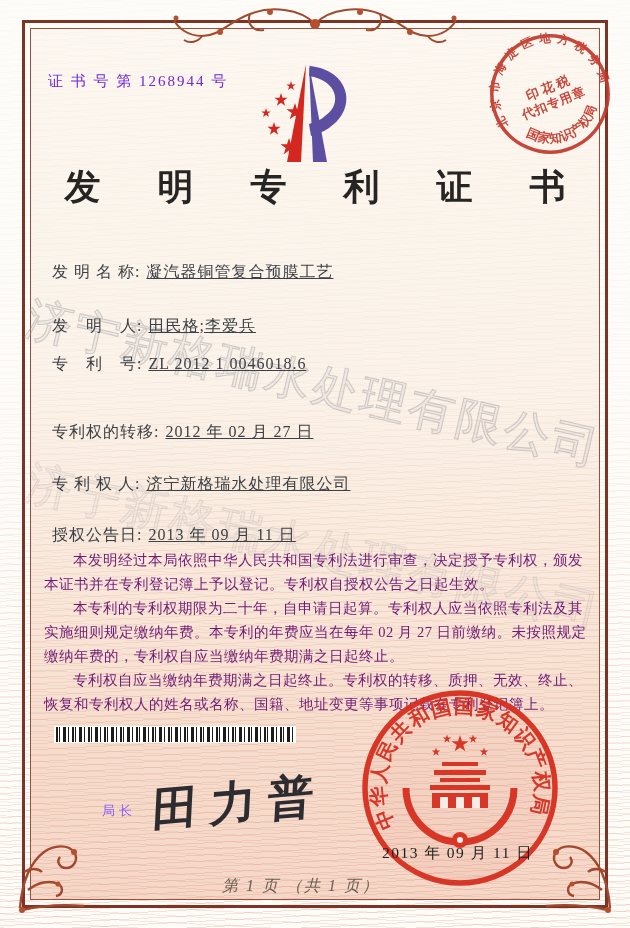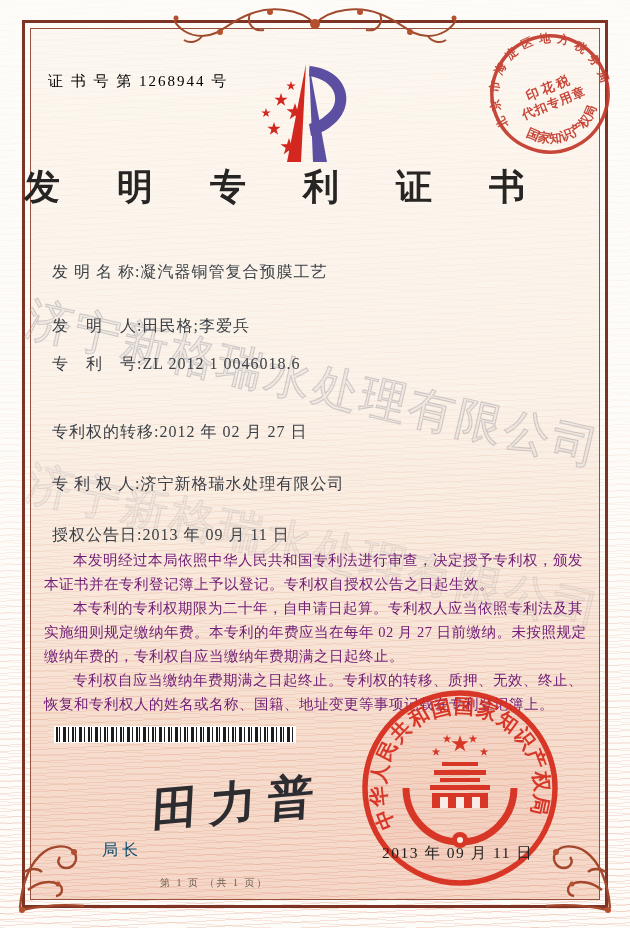--- a/index.html
+++ b/index.html
@@ -16,48 +16,48 @@
   
   .paper{position:absolute;left:31px;top:29px;right:31px;bottom:29px;
     background:linear-gradient(180deg,#fcf7f0 0%,#fbf3ea 40%,#f9e9dc 62%,#f6ddcd 82%,#f5d7c8 100%);}
   
   .waves{position:absolute;inset:0;
     background-image:
       repeating-linear-gradient(177deg, rgba(213,118,88,0.22) 0 1px, rgba(0,0,0,0) 1px 6px),
       repeating-linear-gradient(183deg, rgba(213,118,88,0.16) 0 1px, rgba(0,0,0,0) 1px 7px);
     -webkit-mask-image:linear-gradient(to bottom, rgba(0,0,0,0.10) 0%, rgba(0,0,0,0.18) 40%, rgba(0,0,0,0.65) 72%, rgba(0,0,0,0.95) 100%);
     mask-image:linear-gradient(to bottom, rgba(0,0,0,0.10) 0%, rgba(0,0,0,0.18) 40%, rgba(0,0,0,0.65) 72%, rgba(0,0,0,0.95) 100%);}
-  .cert-no{position:absolute;left:48px;top:72px;font-size:15px;letter-spacing:2px;color:#000000;}
+  .cert-no{position:absolute;left:48px;top:72px;font-size:15px;letter-spacing:2px;color:#6d28d9;}
   .logo{position:absolute;left:243px;top:58px;}
   .tax-stamp{position:absolute;left:480px;top:24px;opacity:0.92;}
-  .title{position:absolute;left:0;right:0;top:163px;
+  .title{position:absolute;left:0;right:0;top:163px;text-align:center;
     font-size:36px;font-weight:700;color:#272523;letter-spacing:24px;padding-left:24px;}
   .fields{position:absolute;left:52px;top:0;width:520px;}
   .field-row{position:absolute;left:0;font-size:16px;color:#3c4046;white-space:nowrap;}
   .field-row .lbl{letter-spacing:1px;}
-  .field-row .val{margin-left:0;letter-spacing:1px;}
+  .field-row .val{margin-left:6px;letter-spacing:1px;text-decoration:underline;}
   .watermark{position:absolute;font-size:46px;letter-spacing:3px;white-space:nowrap;
     color:rgba(160,160,168,0.10);-webkit-text-stroke:1.1px rgba(145,145,152,0.38);
     transform:rotate(13deg);transform-origin:left top;pointer-events:none;}
   .wm1{left:34px;top:288px;}
   .wm2{left:34px;top:452px;opacity:0.55;}
   .body-text{position:absolute;left:44px;top:548px;width:545px;
     font-size:14.5px;line-height:24px;color:#701a75;}
   .body-text p{margin:0;text-indent:2em;letter-spacing:0.5px;}
   .barcode{position:absolute;left:54px;top:726px;width:242px;height:17px;background:#ffffff;
     padding:1px 2px;box-sizing:border-box;}
   .barcode .bars{width:100%;height:100%;
     background:repeating-linear-gradient(90deg,#1c1c1c 0 2px,transparent 2px 3px,#1c1c1c 3px 4px,transparent 4px 7px,#1c1c1c 7px 10px,transparent 10px 12px,#1c1c1c 12px 13px,transparent 13px 16px);}
-  .sig-label{position:absolute;left:102px;top:840px;font-size:16px;letter-spacing:4px;color:#0c4a6e;}
+  .sig-label{position:absolute;left:102px;top:802px;font-size:13px;letter-spacing:4px;color:#8b5cf6;}
   .sig-name{position:absolute;left:152px;top:772px;font-size:46px;font-weight:600;color:#2d2d31;
     letter-spacing:12px;transform:rotate(-5deg) skewX(-8deg);}
   .office-seal{position:absolute;left:358px;top:688px;opacity:0.93;}
   .seal-date{position:absolute;left:382px;top:843px;font-size:15.5px;letter-spacing:1.5px;color:#1e1e1e;}
-  .footer{position:absolute;left:160px;top:876px;width:220px;text-align:left;
-    font-size:10px;letter-spacing:2px;color:#6b5d50;}
+  .footer{position:absolute;left:160px;top:876px;width:220px;text-align:right;
+    font-size:16px;letter-spacing:2px;color:#6b5d50;font-style:italic;}
   .ornament-top{position:absolute;left:150px;top:2px;}
   .ornament-bl{position:absolute;left:14px;top:838px;}
   .ornament-br{position:absolute;left:534px;top:838px;transform:scaleX(-1);}
 </style>
 </head>
 <body>
 
 <div class="page">
 
   <div class="paper"></div>

